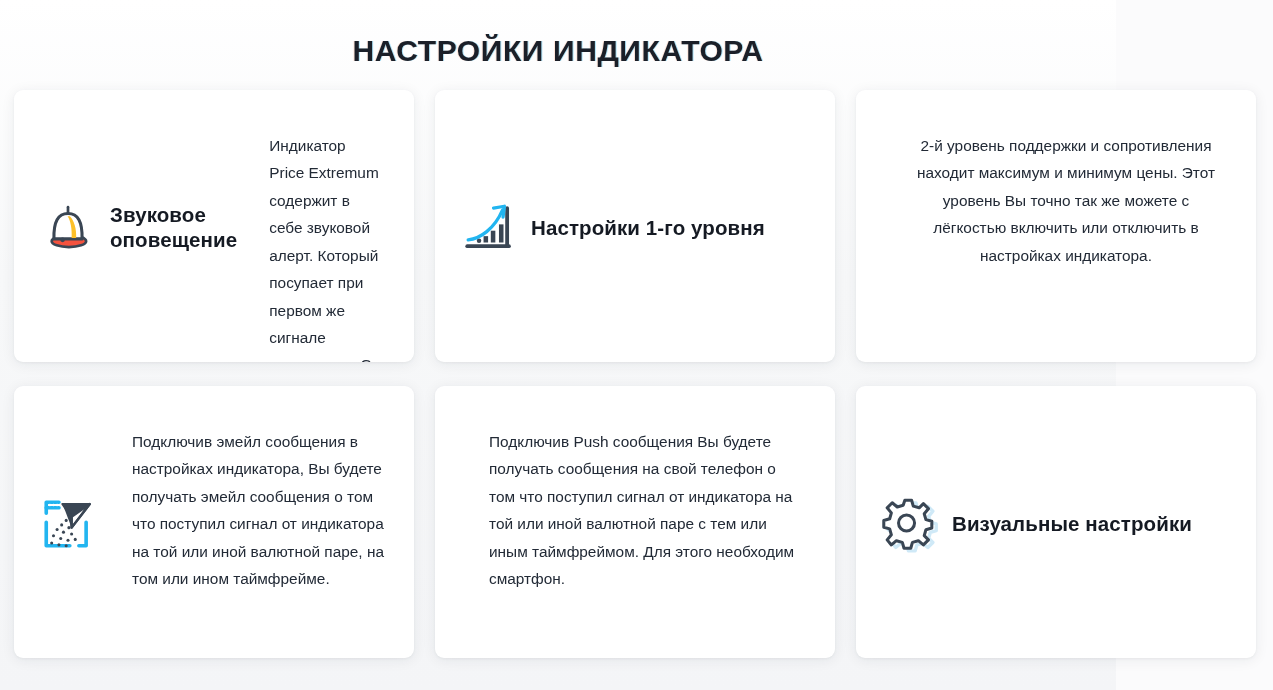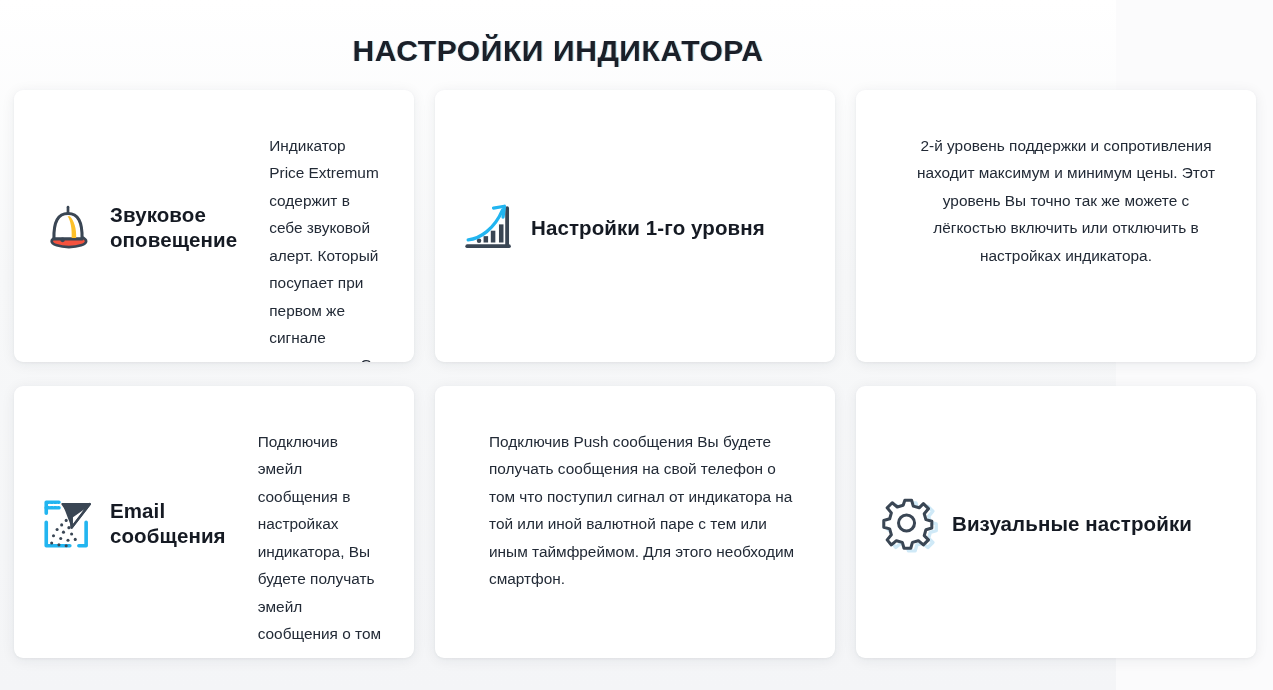--- a/index.html
+++ b/index.html
@@ -145,21 +145,20 @@
             <circle cx="36" cy="43" r="1.7" fill="#3a4654"></circle>
             <circle cx="16" cy="45" r="1.7" fill="#3a4654"></circle>
             <circle cx="24" cy="48" r="1.7" fill="#3a4654"></circle>
             <circle cx="32" cy="50" r="1.7" fill="#3a4654"></circle>
             <circle cx="40" cy="49" r="1.7" fill="#3a4654"></circle>
             <circle cx="14" cy="53" r="1.7" fill="#3a4654"></circle>
             <circle cx="22" cy="55" r="1.7" fill="#3a4654"></circle>
             <circle cx="30" cy="56" r="1.7" fill="#3a4654"></circle>
           </svg>
         </div>
-        <div class="card-title">Email сообщения</div>
       </div>
       <div class="card-body">Подключив эмейл сообщения в настройках индикатора, Вы будете получать эмейл сообщения о том что поступил сигнал от индикатора на той или иной валютной паре, на том или ином таймфрейме.</div>
     </div>
 
     <div class="card">
       <div class="card-body">Подключив Push сообщения Вы будете получать сообщения на свой телефон о том что поступил сигнал от индикатора на той или иной валютной паре с тем или иным таймфреймом. Для этого необходим смартфон.</div>
     </div>
 
     <div class="card">
       <div class="card-head">

